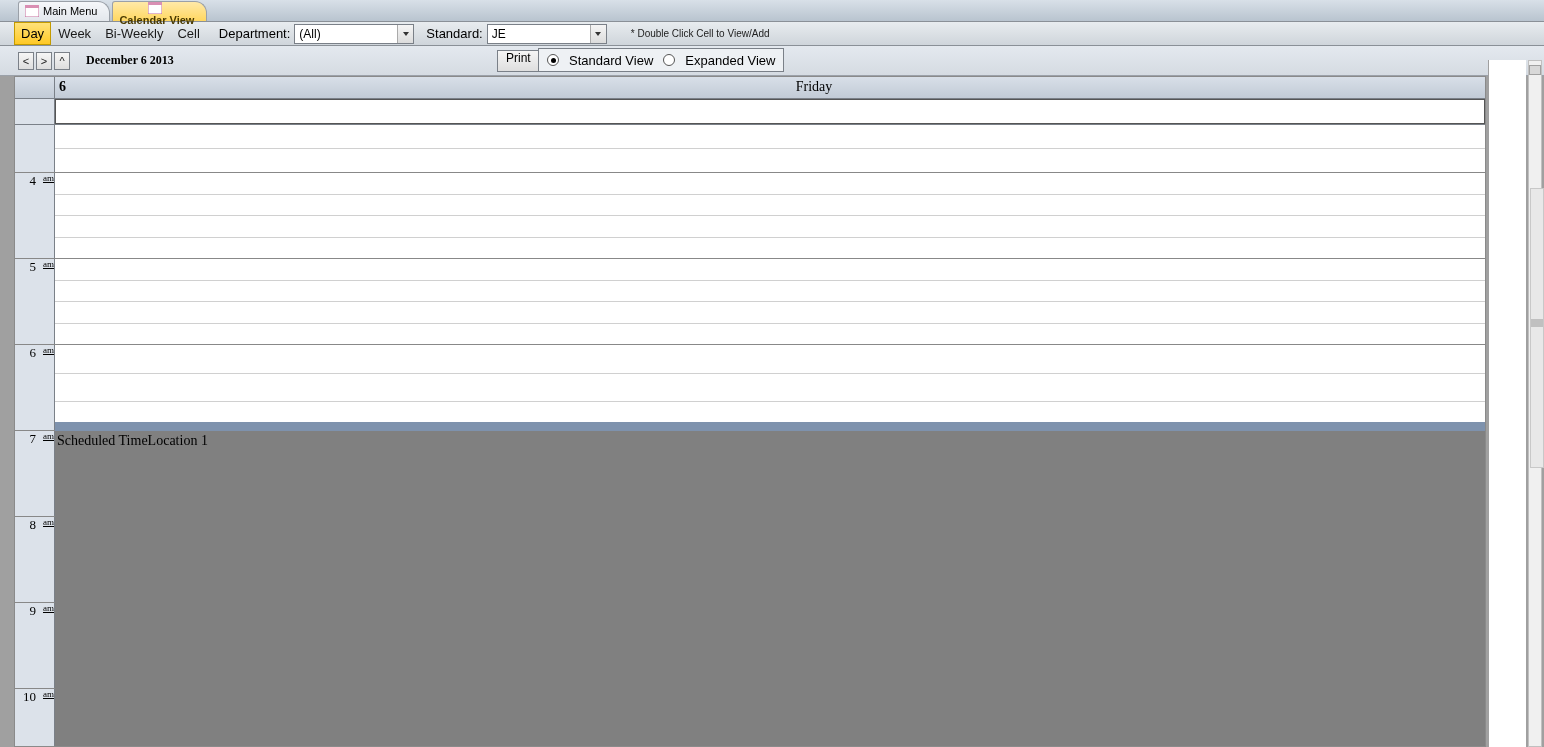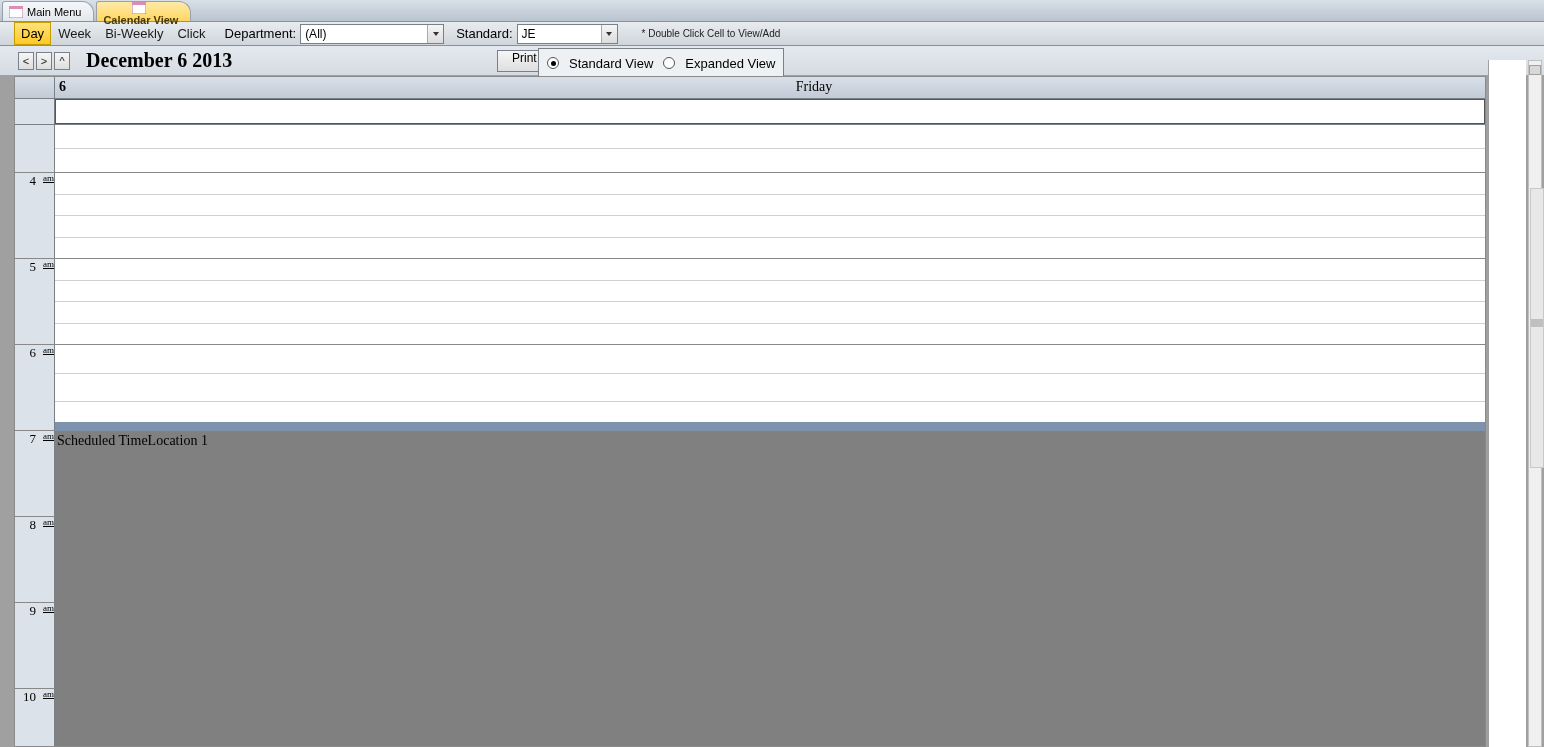--- a/index.html
+++ b/index.html
@@ -11,22 +11,22 @@
     height: 747px;
     overflow: hidden;
     position: relative;
   }
 
   
   .tab-bar {
     height: 22px;
     background: linear-gradient(to bottom, #d8e0e8, #b9c4cf);
     display: flex;
-    align-items: flex-end;
-    padding-left: 2px;
+    align-items: center;
+    padding-left: 18px;
     border-bottom: 1px solid #8a9097;
   }
   .tab {
     display: flex;
     align-items: center;
     height: 20px;
     padding: 0 12px 0 6px;
     margin-right: 2px;
     border: 1px solid #9aa0a8;
     border-bottom: none;
@@ -129,46 +129,46 @@
     background: linear-gradient(to bottom, #f6f6f6, #dedede);
     font-size: 11px;
     text-align: center;
     line-height: 16px;
     cursor: pointer;
     color: #222;
     font-family: Arial, sans-serif;
   }
   .date-display {
     font-family: Georgia, "Times New Roman", serif;
-    font-size: 20px;
+    font-size: 12px;
     font-weight: bold;
     color: #000;
   }
   .print-btn {
     margin-left: auto;
     height: 22px;
     border: 1px solid #7a8088;
     background: linear-gradient(to bottom, #f6f6f6, #dedede);
-    padding: 0 14px;
+    padding: 0 8px;
     font-size: 12px;
     cursor: pointer;
     position: absolute;
     left: 497px;
     top: 50px;
   }
   .view-radio-box {
     position: absolute;
     left: 538px;
     top: 48px;
     height: 24px;
     border: 1px solid #7a8088;
     background: #eef1f4;
     display: flex;
     align-items: center;
-    padding: 14px 8px;
+    padding: 8px 8px;
     font-size: 13px;
     gap: 10px;
   }
   .radio {
     width: 12px; height: 12px;
     border: 1px solid #555; border-radius: 50%;
     display: inline-flex; align-items: center; justify-content: center;
     background: #fff;
   }
   .radio.checked::after {
@@ -358,28 +358,28 @@
         </svg>
     </span>
     <span>Calendar View</span>
   </div>
 </div>
 
 <div class="toolbar">
   <span class="view-btn active">Day</span>
   <span class="view-btn">Week</span>
   <span class="view-btn">Bi-Weekly</span>
-  <span class="view-btn">Click</span>
+  <span class="view-btn">Cell</span>
   <span class="tb-label">Department:</span>
-  <div class="combo" style="width:144px">
+  <div class="combo" style="width:120px">
     <span class="combo-text">(All)</span>
     <span class="combo-arrow"></span>
   </div>
   <span class="tb-label">Standard:</span>
-  <div class="combo" style="width:101px">
+  <div class="combo" style="width:120px">
     <span class="combo-text">JE</span>
     <span class="combo-arrow"></span>
   </div>
   <span class="helper">* Double Click Cell to View/Add</span>
 </div>
 
 <div class="nav-row">
   <div class="nav-group">
     <div class="nav-btn">&lt;</div>
     <div class="nav-btn">&gt;</div>

